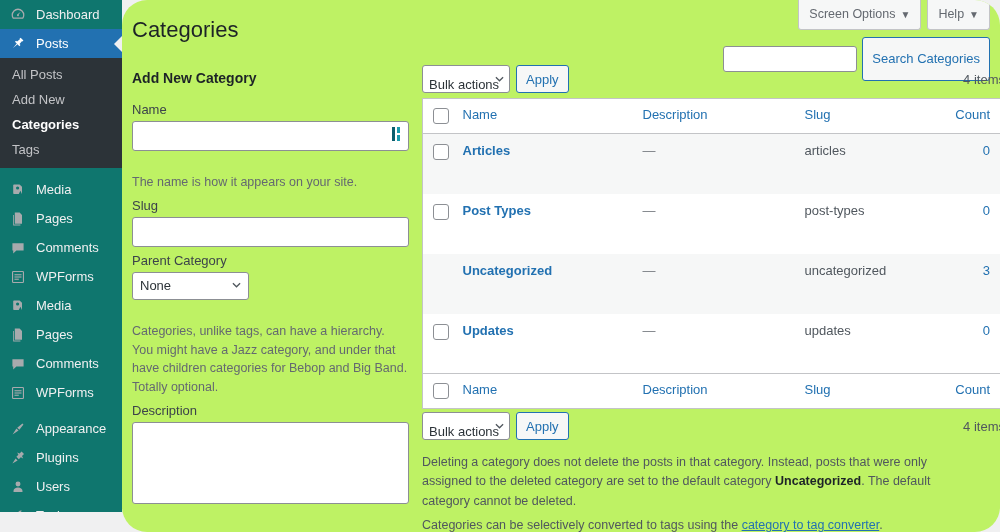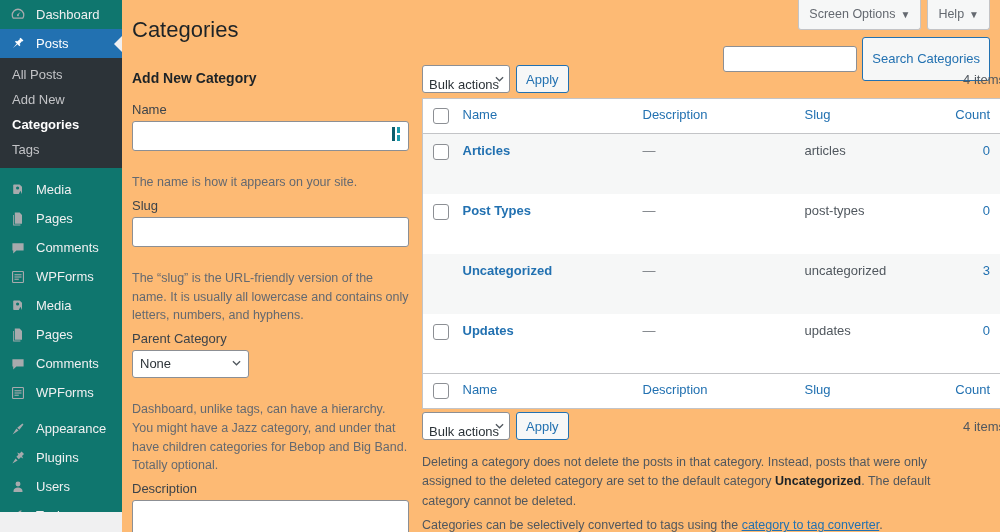--- a/index.html
+++ b/index.html
@@ -60,22 +60,23 @@
     line-height: 17px;
     white-space: nowrap;
   }
   .submenu-item.current { color: #fff; font-weight: 600; }
   .menu-sep { height: 7px; }
 
   
   #main {
     flex: 1; height: 532px;
     position: relative;
-    background: #fdba74;
+    background: #bef264;
     overflow: hidden;
+    border-radius: 25px;
   }
 
   
   .screen-meta {
     position: absolute; top: 0; right: 10px;
     display: flex; gap: 6px;
   }
   .screen-meta-btn {
     background: #f6f7f7;
     border: 1px solid #c3c4c7;
@@ -487,30 +488,29 @@
               <rect x="1" y="1" width="3" height="14" fill="#0b5e6e"></rect>
               <rect x="6" y="1" width="3" height="6" fill="#1a9aad"></rect>
               <rect x="6" y="9" width="3" height="6" fill="#1a9aad"></rect>
             </svg>
           </span>
         </div>
         <div class="field-help">The name is how it appears on your site.</div>
 
         <label class="field-label">Slug</label>
         <input class="text-input" type="text" value="" style="">
-        <div class="field-help">The “slug” is the URL-friendly version of the name. It is usually all lowercase and contains only letters, numbers, and hyphens.</div>
 
         <label class="field-label">Parent Category</label>
         <div class="select-box">
           <span>None</span>
           <svg class="chev" viewBox="0 0 10 6">
               <path d="M1 1l4 4 4-4" fill="none" stroke="#50575e" stroke-width="1.4"></path>
             </svg>
         </div>
-        <div class="field-help">Dashboard, unlike tags, can have a hierarchy. You might have a Jazz category, and under that have children categories for Bebop and Big Band. Totally optional.</div>
+        <div class="field-help">Categories, unlike tags, can have a hierarchy. You might have a Jazz category, and under that have children categories for Bebop and Big Band. Totally optional.</div>
 
         <label class="field-label">Description</label>
         <textarea class="desc" style=""></textarea>
         
 
         
       </div>
 
       <div class="col-table">
 

